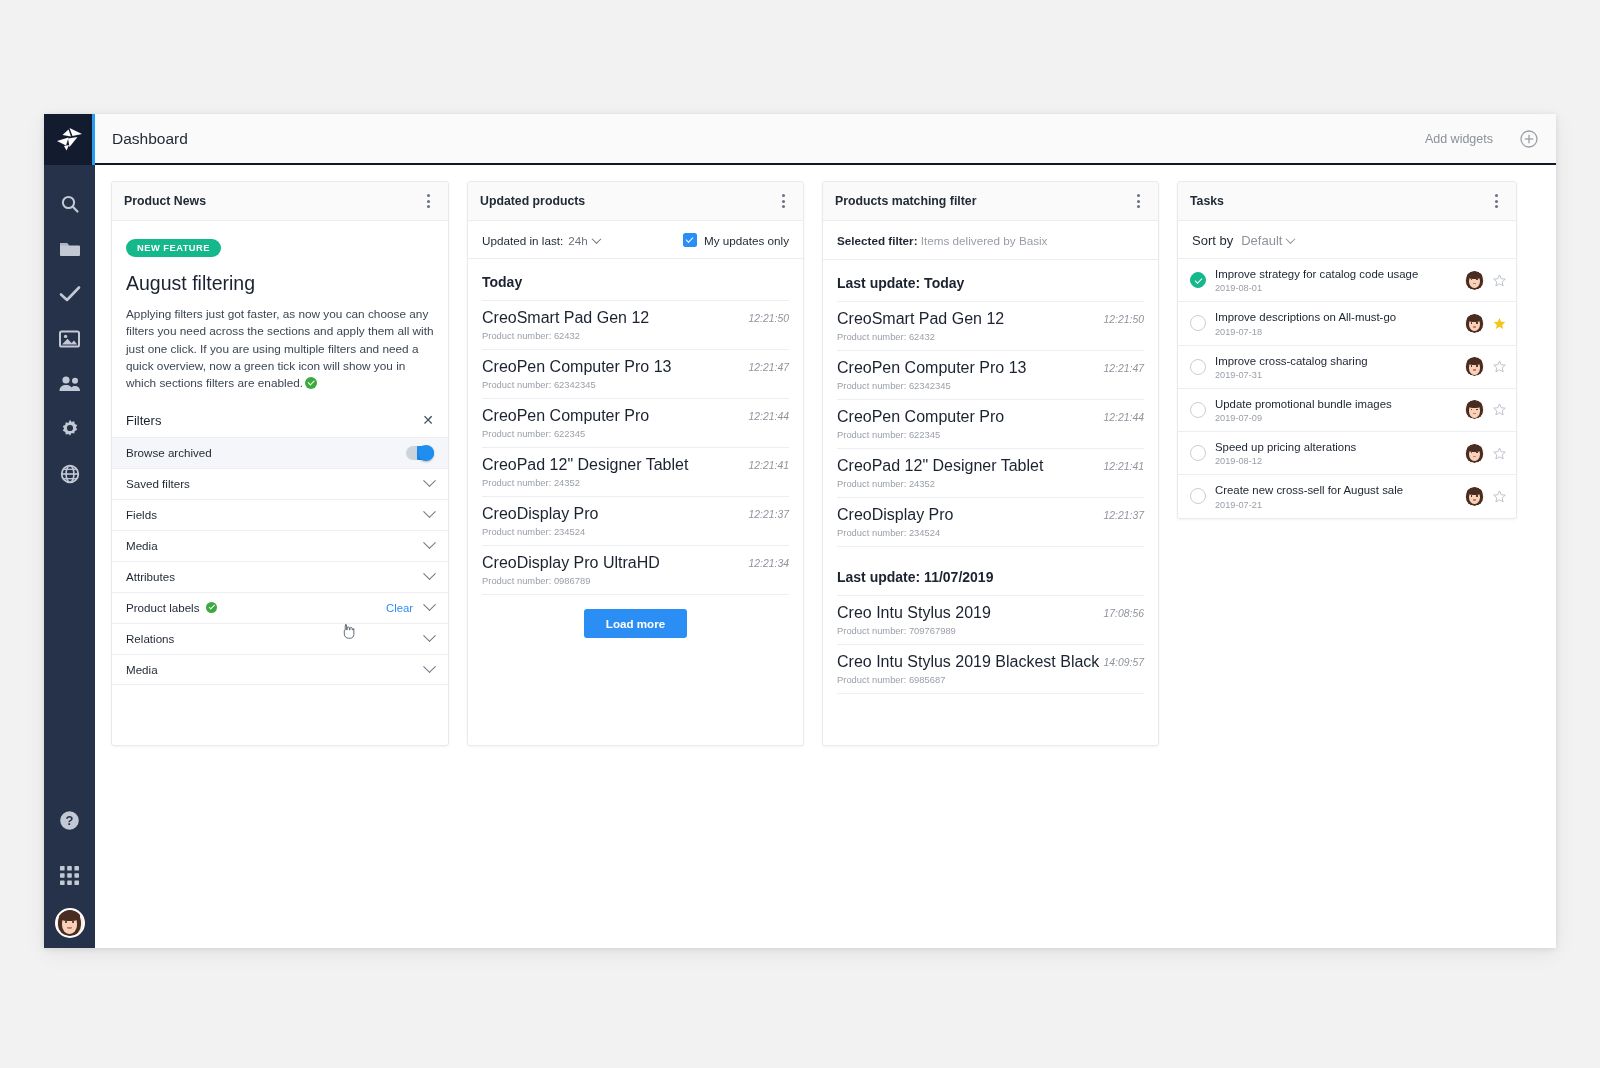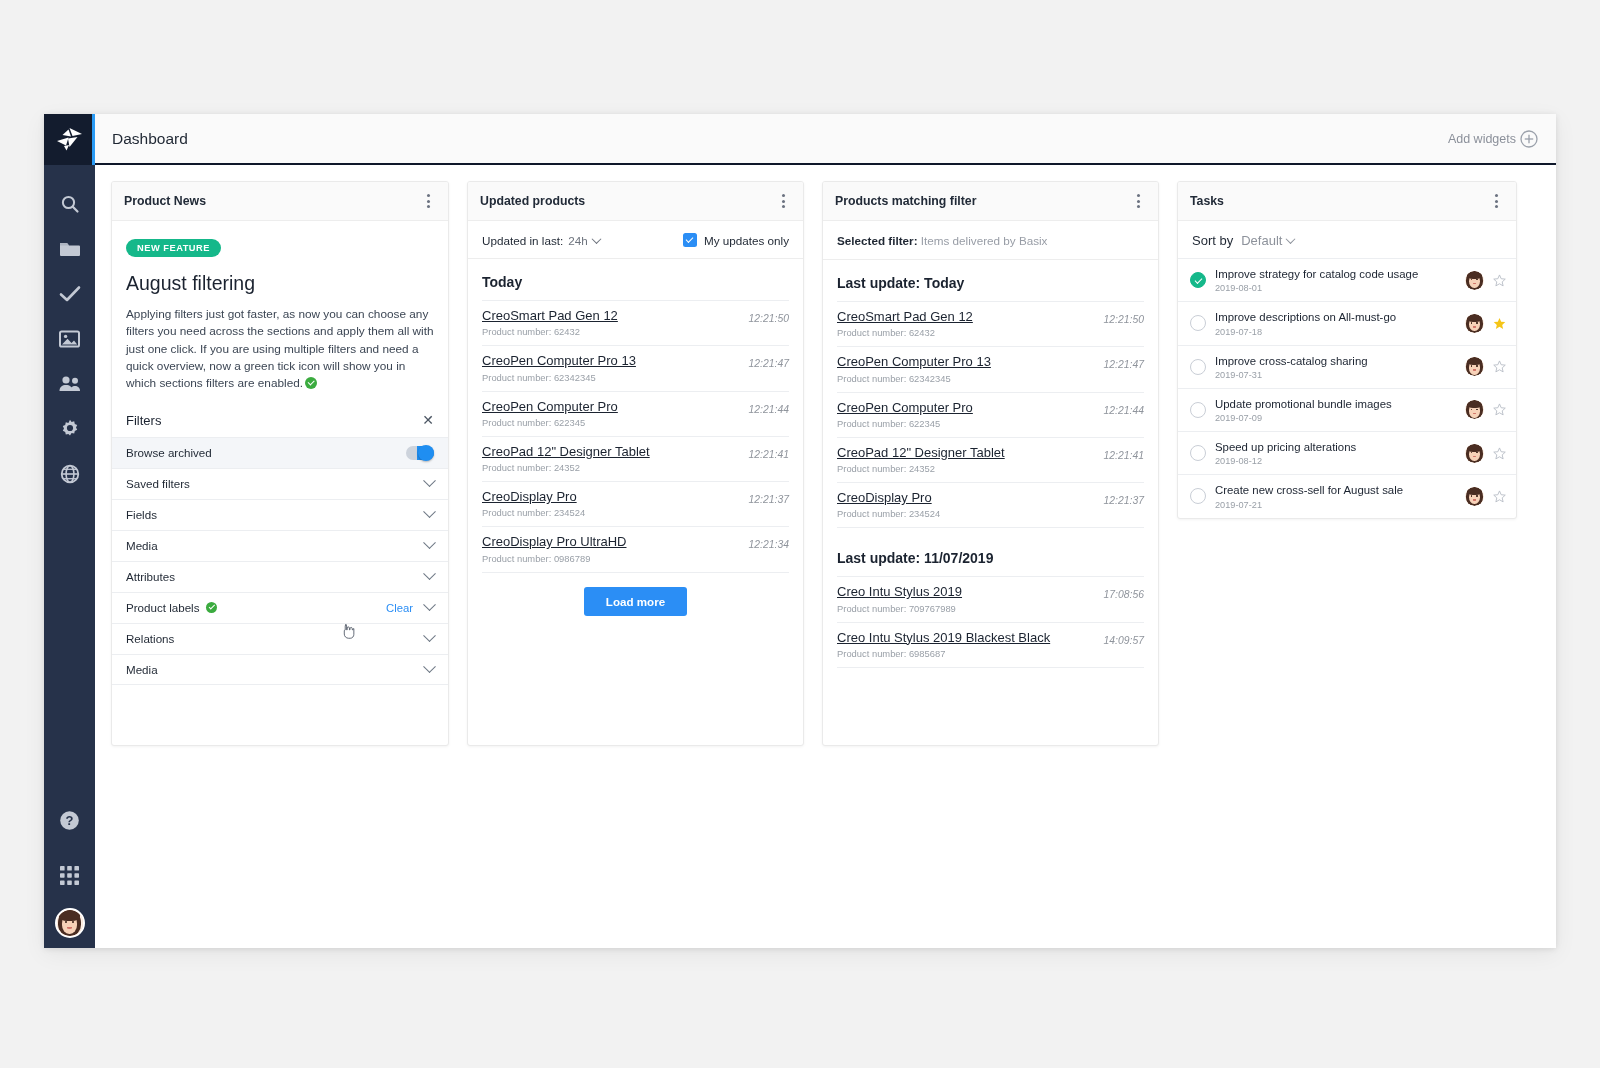--- a/index.html
+++ b/index.html
@@ -71,21 +71,21 @@
 
   #topbar {
     height: 51px; flex: 0 0 51px;
     background: #fafafa;
     border-bottom: 2px solid #0f172a;
     display: flex; align-items: center;
     padding: 0 18px 0 17px;
   }
   #page-title { font-size: 15.5px; color: #1f2733; font-weight: 400; }
   .spacer { flex: 1; }
-  #add-widgets { display: flex; align-items: center; gap: 4px; cursor: pointer; }
+  #add-widgets { display: flex; align-items: center; gap: 27px; cursor: pointer; }
   #add-widgets .label { font-size: 12.5px; color: #8b909a; }
 
   
   #dash {
     flex: 1; padding: 16px 16px 0 16px;
     display: flex; gap: 18px; align-items: flex-start;
     background: #fff;
     overflow: hidden;
   }
   .widget {
@@ -213,21 +213,21 @@
 
   .list-scroll { flex: 1; overflow: hidden; padding: 0 14px; }
   .group-head { font-size: 14px; font-weight: bold; color: #1b2330; padding: 15px 0 10px 0; }
   .prow {
     display: flex; align-items: flex-start;
     padding: 7px 0 8px 0;
     border-top: 1px solid #eceef1;
     cursor: pointer;
   }
   .prow:first-of-type { border-top: none; }
-  .prow .pn { font-size: 13px; color: #1b2330; font-weight: 400; line-height: 1.25; text-decoration: underline; }
+  .prow .pn { font-size: 16px; color: #1b2330; font-weight: 400; line-height: 1.25; }
   .prow .pnum { font-size: 9.4px; color: #9aa0a8; margin-top: 2px; }
   .prow .time { margin-left: auto; font-size: 10.4px; color: #8f949c; font-style: italic; padding-top: 5px; white-space: nowrap; }
   .sep-line { border-top: 1px solid #eceef1; }
 
   .loadmore-wrap { padding: 14px 0 16px 0; display: flex; justify-content: center; }
   .btn-primary {
     background: #2b8ef5; color: #fff;
     border: none; border-radius: 3px;
     font-family: inherit; font-size: 11.6px; font-weight: bold;
     padding: 8px 22px; cursor: pointer;

